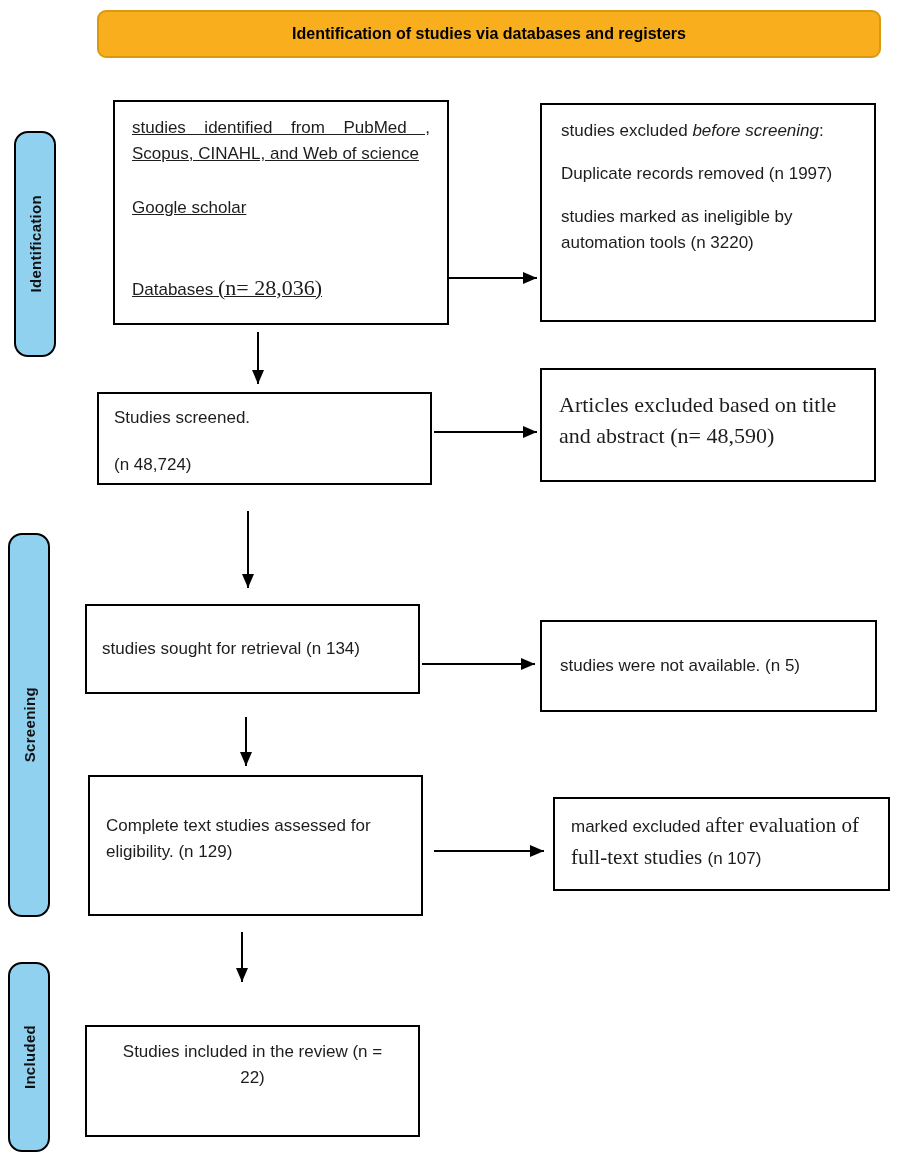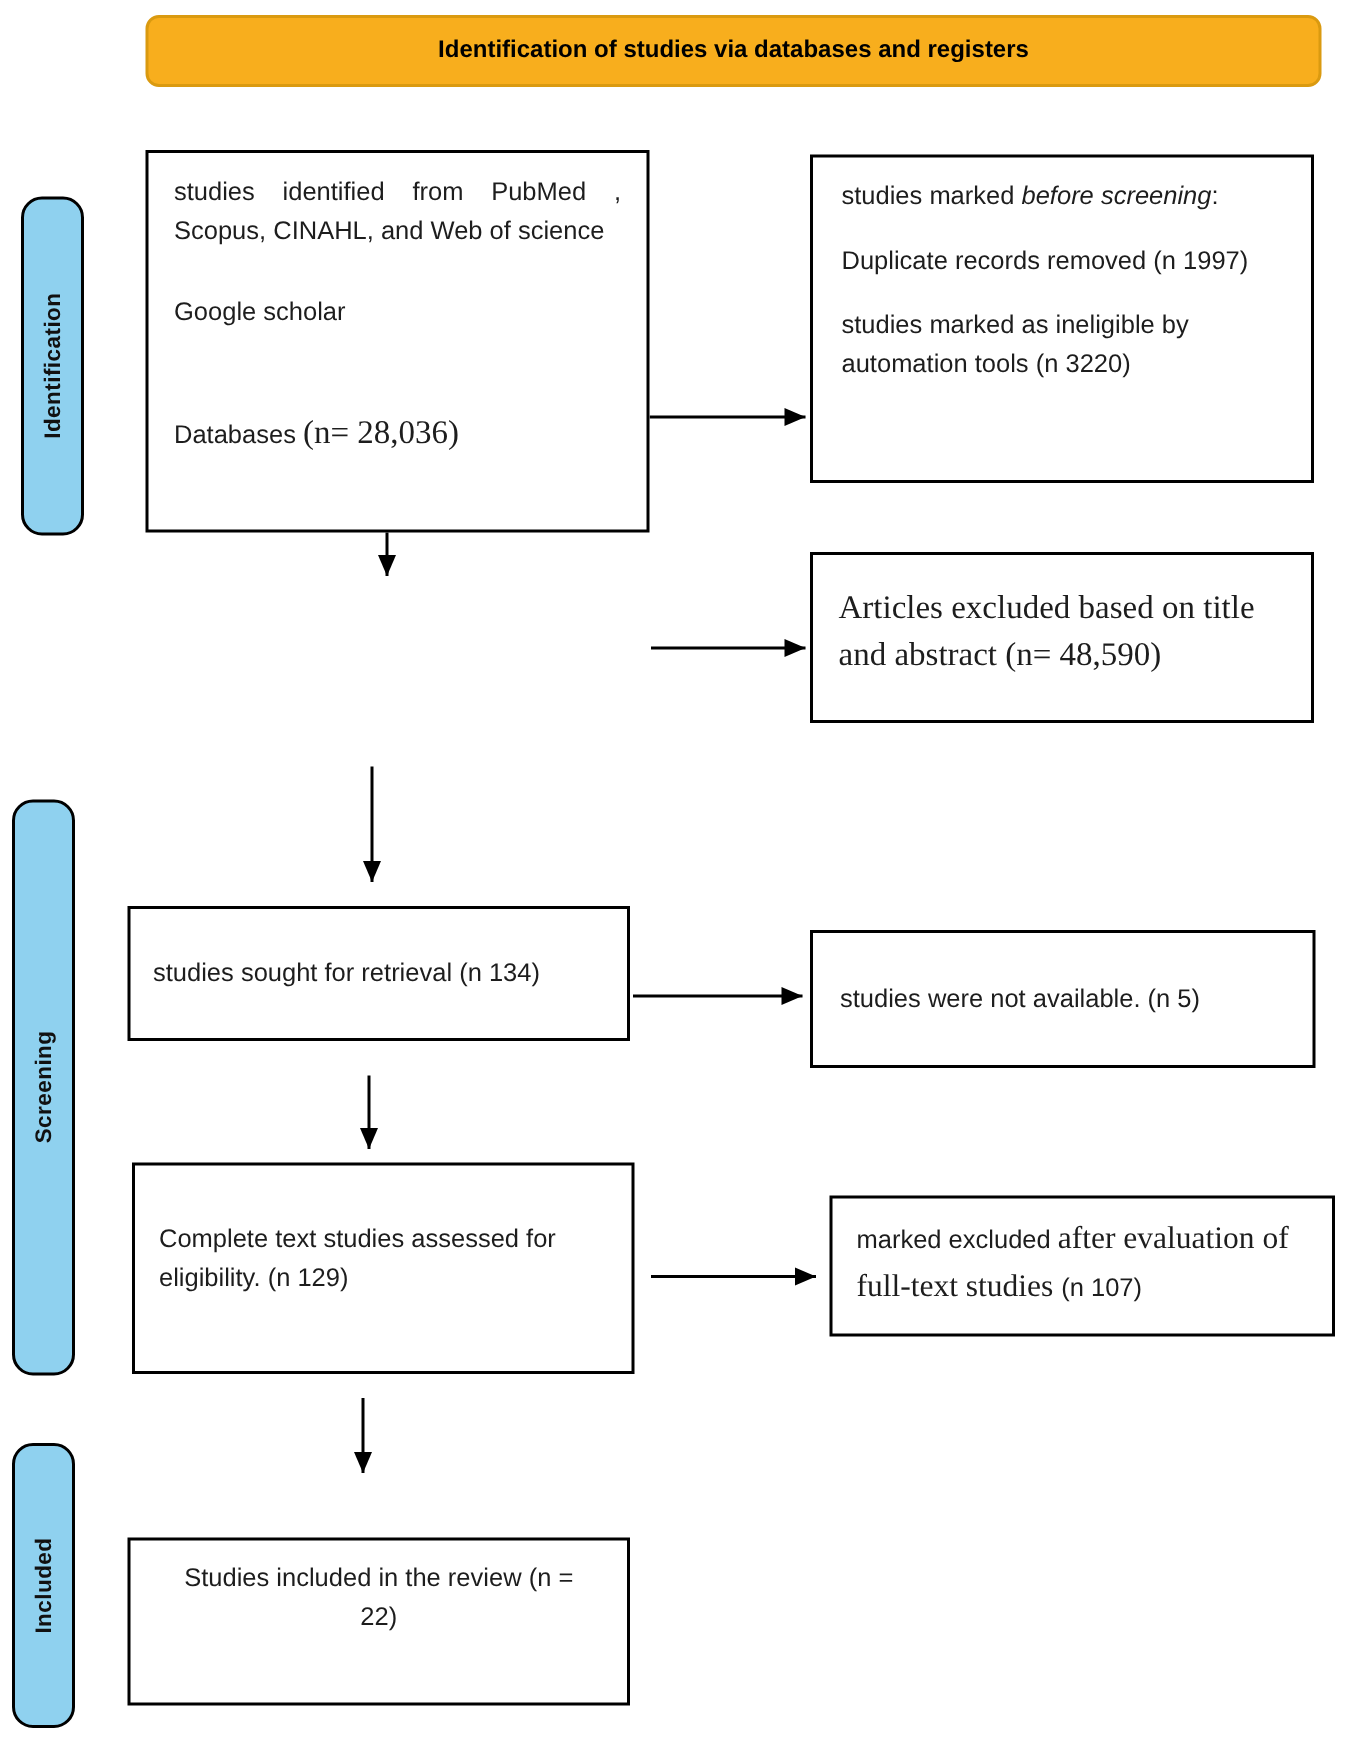--- a/index.html
+++ b/index.html
@@ -51,21 +51,21 @@
   .box {
     position: absolute;
     background: #ffffff;
     border: 2px solid #000000;
     font-size: 17px;
     line-height: 26px;
     color: #1d1d1d;
   }
   .serif { font-family: "Liberation Serif", serif; }
 
-  .box-identified { left: 97px; top: 100px; width: 336px; height: 255px; padding: 13px 17px 0 17px; }
+  .box-identified { left: 113px; top: 100px; width: 336px; height: 225px; padding: 13px 17px 0 17px; text-decoration: underline; }
   .box-identified .justified { text-align: justify; margin: 0; }
   .box-identified .google { margin: 28px 0 0 0; }
   .box-identified .databases { margin: 54px 0 0 0; }
   .box-identified .n-serif { font-family: "Liberation Serif", serif; font-size: 22px; }
 
   .box-removed { left: 540px; top: 103px; width: 336px; height: 219px; padding: 13px 19px 0 19px; }
   .box-removed p { margin: 0 0 17px 0; }
 
   .box-screened { left: 97px; top: 392px; width: 335px; height: 93px; padding: 11px 15px 0 15px; }
   .box-screened p { margin: 0 0 21px 0; }
@@ -124,25 +124,29 @@
     <span>Included</span>
   </div>
 
   <div class="box box-identified">
     <p class="justified">studies identified from PubMed , Scopus, CINAHL, and Web of science</p>
     <p class="google">Google scholar</p>
     <p class="databases"><span>Databases </span><span class="n-serif">(n= 28,036)</span></p>
   </div>
 
   <div class="box box-removed">
-    <p><span>studies marked </span><i>before screening</i><span>:</span></p>
+    <p><span>studies excluded </span><i>before screening</i><span>:</span></p>
     <p>Duplicate records removed (n 1997)</p>
     <p>studies marked as ineligible by automation tools (n 3220)</p>
   </div>
 
+  <div class="box box-screened">
+    <p>Studies screened.</p>
+    <p>(n 48,724)</p>
+  </div>
 
   <div class="box box-excluded-title">
     <span>Articles excluded based on title and abstract (n= 48,590)</span>
   </div>
 
   <div class="box box-sought">
     <span>studies sought for retrieval (n 134)</span>
   </div>
 
   <div class="box box-not-available">

